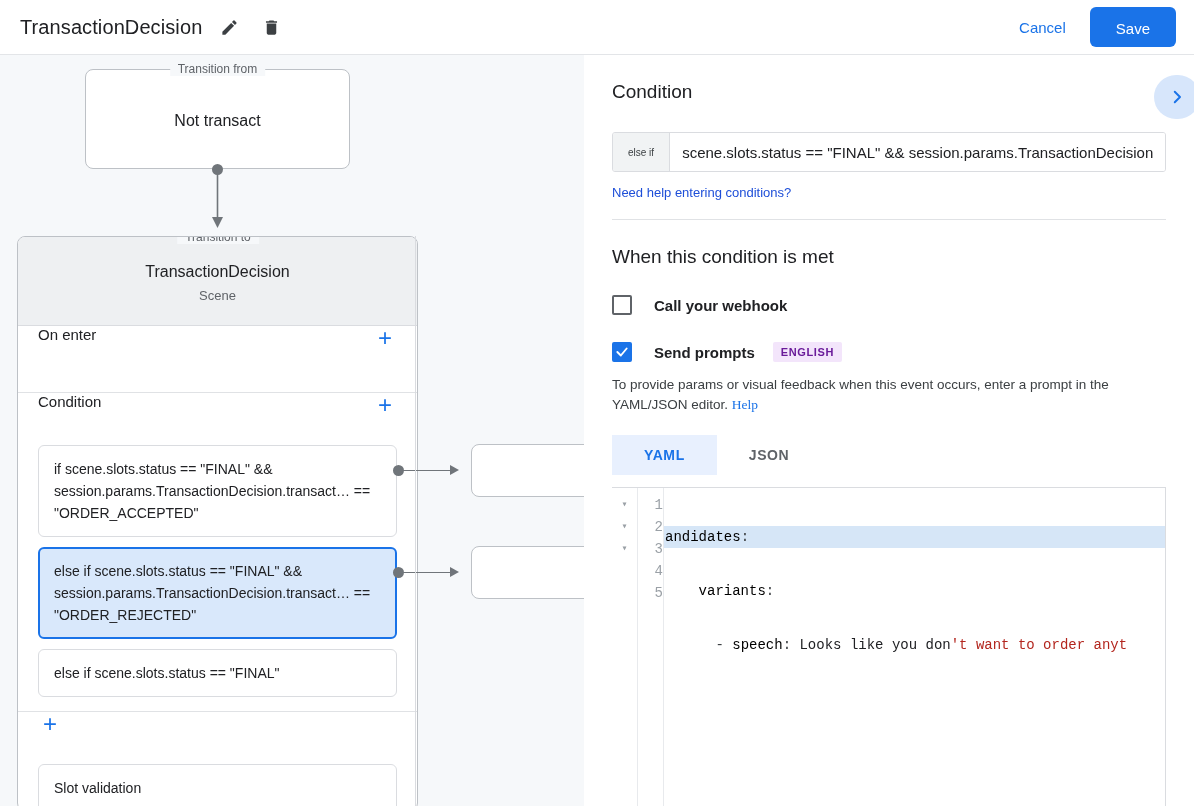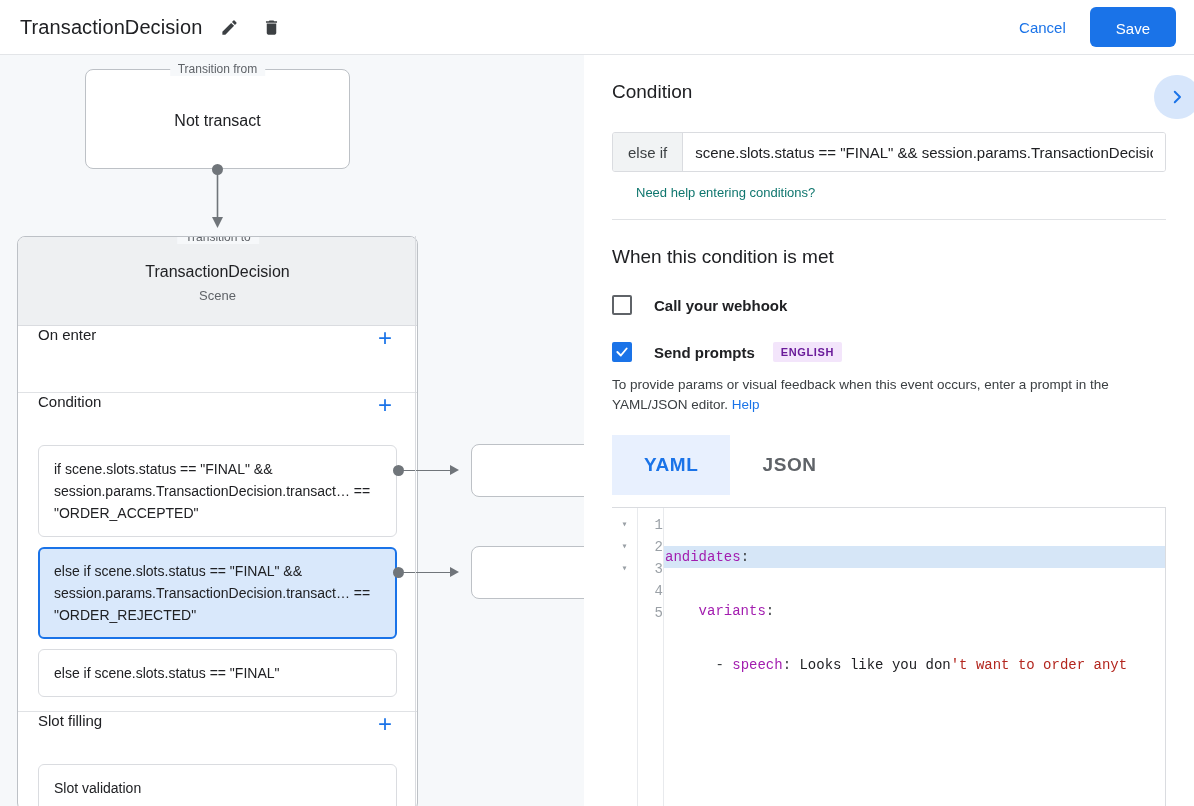--- a/index.html
+++ b/index.html
@@ -178,32 +178,31 @@
   .cond-input-row {
     display: flex; margin-top: 29px;
     border: 1px solid #dadce0; border-radius: 3px;
     height: 40px; overflow: hidden;
   }
   .cond-prefix {
     background: #f1f3f4;
     border-right: 1px solid #dadce0;
     display: flex; align-items: center;
     padding: 16px 15px;
-    font-size: 15px; color: #3c4043;
+    font-size: 10px; color: #3c4043;
   }
   .cond-input {
     flex: 1; border: none; outline: none;
     font-family: inherit; font-size: 15px; color: #202124;
     padding: 0 12px; background: #fff;
   }
   .helplink {
     display: inline-block; margin-top: 13px;
-    font-size: 13px; color: #0f766e; text-decoration: none;
+    font-size: 13px; color: #1d4ed8; text-decoration: none;
     cursor: pointer;
-    margin-left: 24px;
   }
   .hr { height: 1px; background: #e0e2e5; margin-top: 18px; }
 
   .det-section-b { padding: 26px 28px 0 28px; }
   .det-h2 { font-size: 19px; color: #202124; }
 
   .check-row { display: flex; align-items: center; margin-top: 27px; }
   .checkbox {
     width: 20px; height: 20px; border: 2px solid #5f6368;
     border-radius: 2px; background: #fff; cursor: pointer;
@@ -219,25 +218,25 @@
   .lang-badge {
     margin-left: 18px;
     background: #f3e5fb; color: #6a1b9a;
     font-size: 11px; font-weight: 700; letter-spacing: .6px;
     padding: 4px 8px; border-radius: 2px;
   }
   .desc {
     margin-top: 13px; font-size: 13.5px; color: #3c4043;
     line-height: 20px; max-width: 560px;
   }
-  .desc a { color: #1a73e8; text-decoration: none; cursor: pointer; }
+  .desc a { color: #1a73e8; text-decoration: none; cursor: pointer; font-family: Liberation Serif, serif; }
 
   .tabs { display: flex; margin-top: 20px; }
   .tab {
-    padding: 19px 32px; font-size: 19px; font-weight: 700;
+    padding: 12px 32px; font-size: 14px; font-weight: 700;
     letter-spacing: .6px; cursor: pointer; color: #5f6368;
   }
   .tab.active { color: #1a73e8; background: #e8f0fe; }
 
   .editor {
     margin-top: 12px;
     border: 1px solid #dadce0;
     border-left: none; border-right: none;
     height: 330px;
     display: flex;
@@ -255,21 +254,21 @@
     text-align: center; line-height: 22px; cursor: pointer;
   }
   .ed-gutter {
     width: 26px; text-align: right; padding-top: 6px;
     color: #9aa0a6; background: #fff; border-right: 1px solid #e8eaed;
   }
   .ed-gutter div { height: 22px; line-height: 22px; }
   .ed-code { flex: 1; padding-top: 6px; position: relative; white-space: pre; }
   .ed-line { height: 22px; line-height: 22px; padding-left: 1px; }
   .ed-line.hl { background: #d6e6f7; }
-  .k { color: #a21caf; }
+  .k { color: #000000; }
   .p { color: #3c4043; }
   .s { color: #202124; }
   .q { color: #b3261e; }
   .ed-right-edge {
     position: absolute; right: 0; top: 0; bottom: 0;
     width: 1px; background: #dadce0;
   }
 </style>
 </head>
 <body>
@@ -327,21 +326,20 @@
         <div class="section-label">Condition</div>
         <div class="plus">+</div>
       </div>
       <div class="cond-item">if scene.slots.status == "FINAL" &amp;&amp; session.params.TransactionDecision.transact… == "ORDER_ACCEPTED"</div>
       <div class="cond-item selected">else if scene.slots.status == "FINAL" &amp;&amp; session.params.TransactionDecision.transact… == "ORDER_REJECTED"</div>
       <div class="cond-item">else if scene.slots.status == "FINAL"</div>
     </div>
 
     <div class="section">
       <div class="section-head">
-        <div class="section-label">Slot filling</div>
         <div class="plus">+</div>
       </div>
       <div class="cond-item">Slot validation</div>
 
     </div>
   </div>
 
   <div class="conn-dot" style="left:393px;top:410px;"></div>
   <div class="conn-line" style="left:400px;top:415px;width:56px;"></div>
   <div class="conn-head" style="left:450px;top:410px;"></div>

